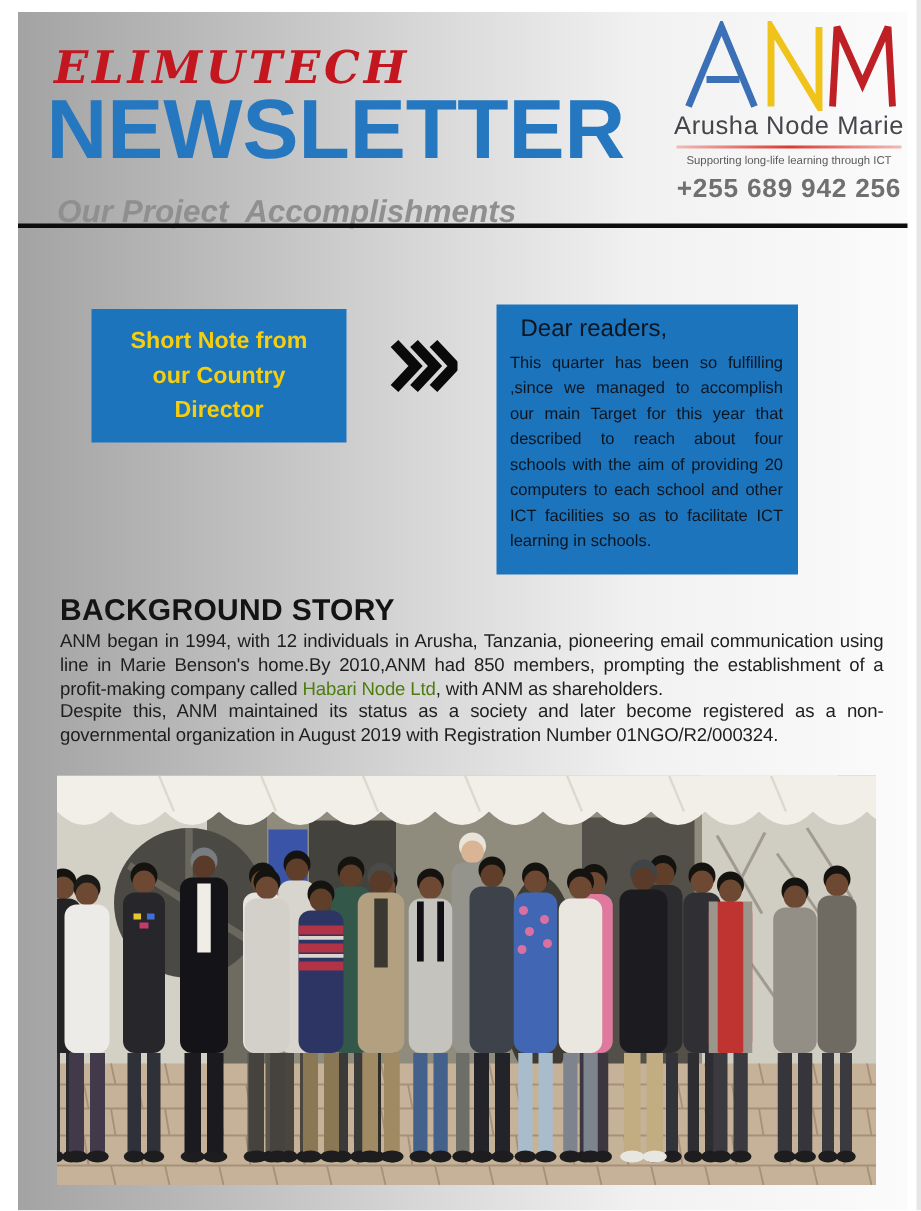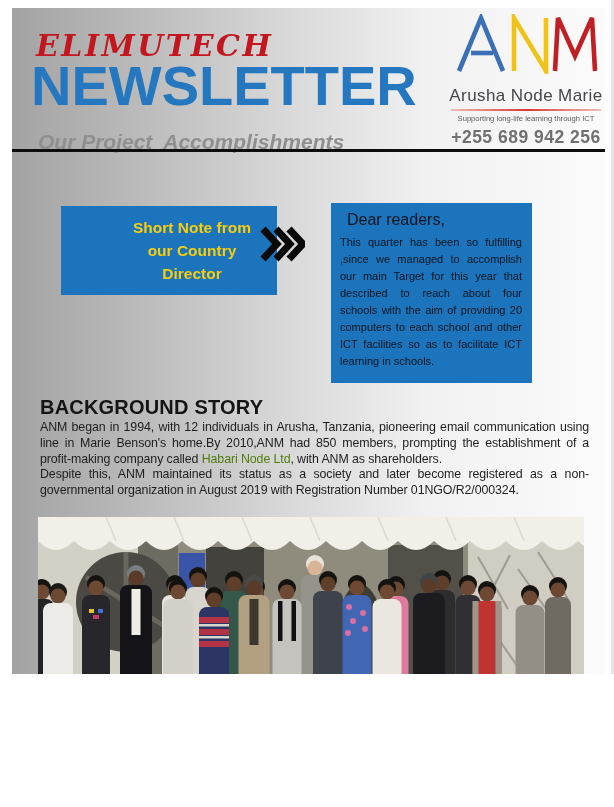--- a/index.html
+++ b/index.html
@@ -1,39 +1,39 @@
 <!DOCTYPE html>
 <html><head>
 <meta charset="utf-8">
 <style>
   html,body{margin:0;padding:0;background:#ffffff;}
-  .page{position:relative;width:614px;height:674px;background:#ffffff;overflow:hidden;
+  .page{position:relative;width:614px;height:807px;background:#ffffff;overflow:hidden;
         font-family:"Liberation Sans",sans-serif;}
   .sheet{position:absolute;left:12px;top:8px;width:593px;height:799px;
          background:linear-gradient(90deg,#a3a3a3 0%,#b9b9b9 20%,#d8d8d8 46%,#f1f1f1 70%,#fbfbfb 100%);}
   .page-edge{position:absolute;right:0;top:0;width:3px;height:807px;background:#e6e6e6;}
 
   
   .brand{position:absolute;left:36px;top:28px;font-family:"DejaVu Serif",serif;
          font-style:italic;font-weight:bold;font-size:30px;letter-spacing:2.5px;color:#C4161F;}
   .title{position:absolute;left:31px;top:53px;font-weight:bold;font-size:56px;
          letter-spacing:0px;color:#2577BF;}
   .subtitle{position:absolute;left:38px;top:130px;font-style:italic;font-weight:bold;
             font-size:21px;color:#8f8f8f;white-space:pre;}
   .logo{position:absolute;left:447px;top:14px;width:158px;text-align:center;}
   .logo-letters{display:block;margin:0 auto;}
-  .logo-name{font-size:17px;color:#45454b;letter-spacing:0.4px;white-space:nowrap;margin-top:12px;text-align:center;}
+  .logo-name{font-size:17px;color:#45454b;letter-spacing:0.4px;white-space:nowrap;margin-top:0;text-align:center;}
   .logo-rule{height:2px;margin:3px 4px 3px;background:linear-gradient(90deg,#f0bcb8,#d93a31 50%,#f0bcb8);}
   .logo-tagline{font-size:7.6px;color:#5a5a5a;white-space:nowrap;}
   .logo-phone{font-size:17.5px;font-weight:bold;color:#707070;letter-spacing:0.5px;margin-top:4px;}
   .rule{position:absolute;left:12px;top:149px;width:593px;height:3px;background:#0d0d0d;}
 
   
   .note-label{position:absolute;left:61px;top:206px;width:170px;height:89px;background:#1B74BC;
-              display:flex;align-items:center;justify-content:flex-end;text-align:center;padding-left:46px;}
+              display:flex;align-items:center;justify-content:flex-end;text-align:center;}
   .note-label span{color:#F7CE0E;font-weight:bold;font-size:15.5px;line-height:1.5;padding:0 12px;}
   .chevrons{position:absolute;left:259px;top:225px;}
   .note-box{position:absolute;left:331px;top:203px;width:201px;height:180px;background:#1B74BC;
             box-sizing:border-box;padding:8px 10px 8px 9px;color:#0d1520;}
   .greeting{font-size:16px;padding-left:7px;margin-bottom:5px;}
   .note-body{font-size:11px;line-height:1.54;text-align:justify;}
 
   
   .story-heading{position:absolute;left:40px;top:396px;font-size:20px;font-weight:bold;
                  color:#141414;letter-spacing:0.2px;}

